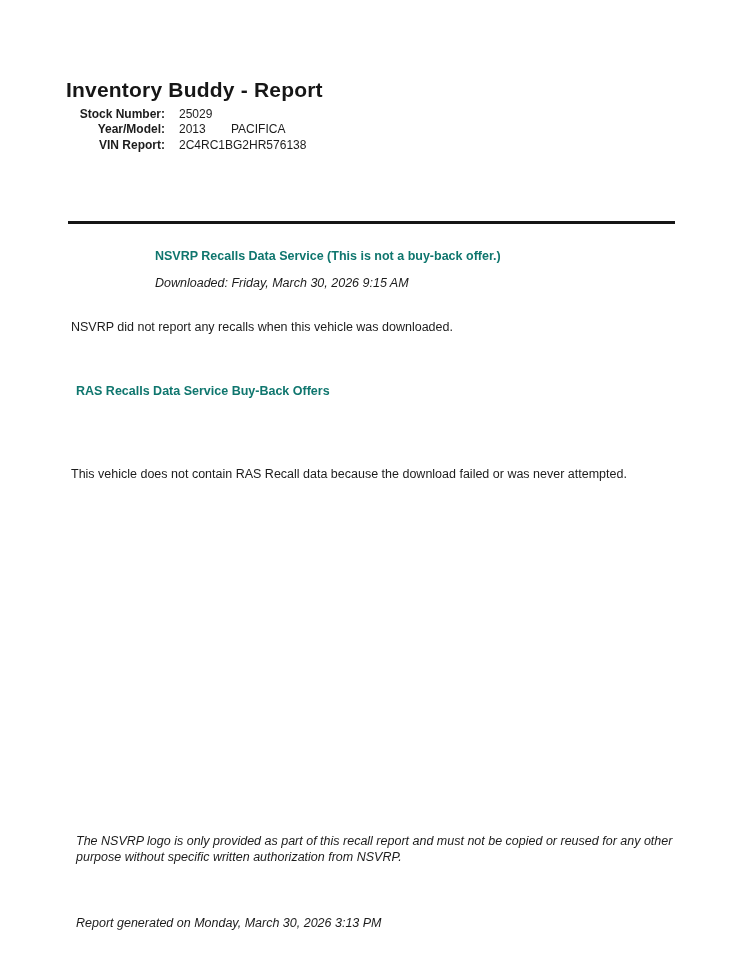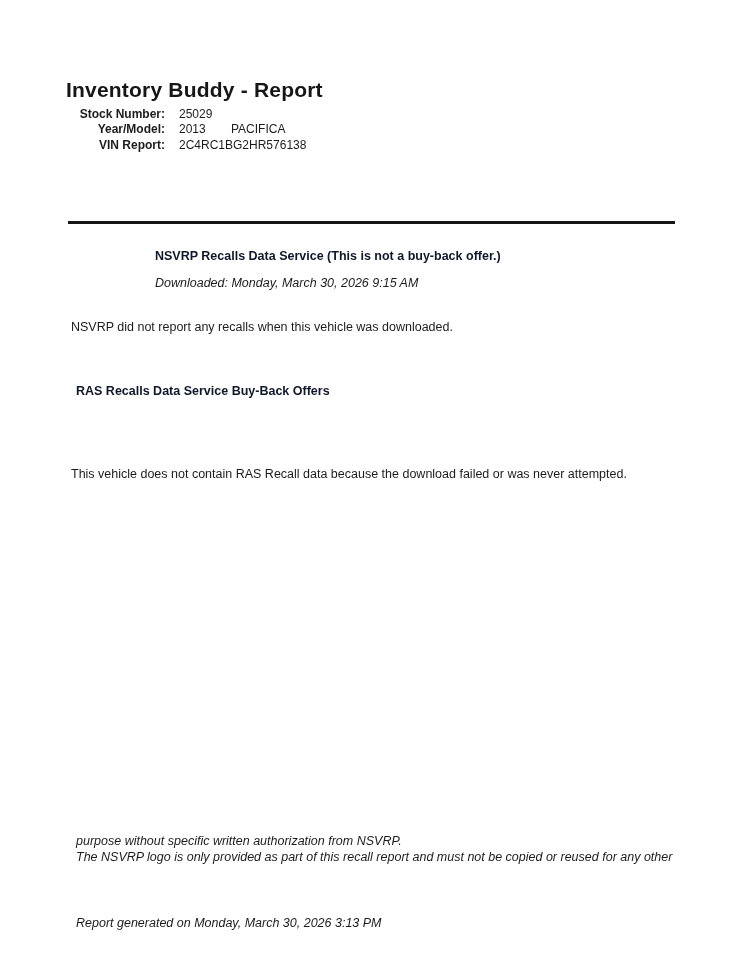--- a/index.html
+++ b/index.html
@@ -65,21 +65,21 @@
     width: 607px;
     height: 3px;
     background: #161616;
   }
   .section-heading {
     position: absolute;
     margin: 0;
     font-size: 12.5px;
     font-weight: bold;
     white-space: nowrap;
-    color: #0f172a;
+    color: #0f766e;
   }
   .nsvrp-heading { left: 155px; top: 249px; }
   .ras-heading   { left: 76px;  top: 384px; }
   .italic-line {
     position: absolute;
     font-size: 12.5px;
     font-style: italic;
     white-space: nowrap;
   }
   .downloaded { left: 155px; top: 276px; }
@@ -129,26 +129,26 @@
     <div class="vrow">
       <span class="vlabel">VIN Report:</span>
       <span class="vvalue">2C4RC1BG2HR576138</span>
       <span class="vvalue2"></span>
     </div>
   </div>
 
   <div class="divider"></div>
 
   <h2 class="section-heading nsvrp-heading">NSVRP Recalls Data Service (This is not a buy-back offer.)</h2>
-  <div class="italic-line downloaded">Downloaded: Monday, March 30, 2026 9:15 AM</div>
+  <div class="italic-line downloaded">Downloaded: Friday, March 30, 2026 9:15 AM</div>
   <div class="body-line nsvrp-body">NSVRP did not report any recalls when this vehicle was downloaded.</div>
 
   <h2 class="section-heading ras-heading">RAS Recalls Data Service Buy-Back Offers</h2>
   <div class="body-line ras-body">This vehicle does not contain RAS Recall data because the download failed or was never attempted.</div>
 
   <div class="footer-notice">
+    <div>The NSVRP logo is only provided as part of this recall report and must not be copied or reused for any other</div>
     <div>purpose without specific written authorization from NSVRP.</div>
-    <div>The NSVRP logo is only provided as part of this recall report and must not be copied or reused for any other</div>
   </div>
 
   <div class="report-generated">Report generated on Monday, March 30, 2026 3:13 PM</div>
 
 </div>
 
 </body></html>

